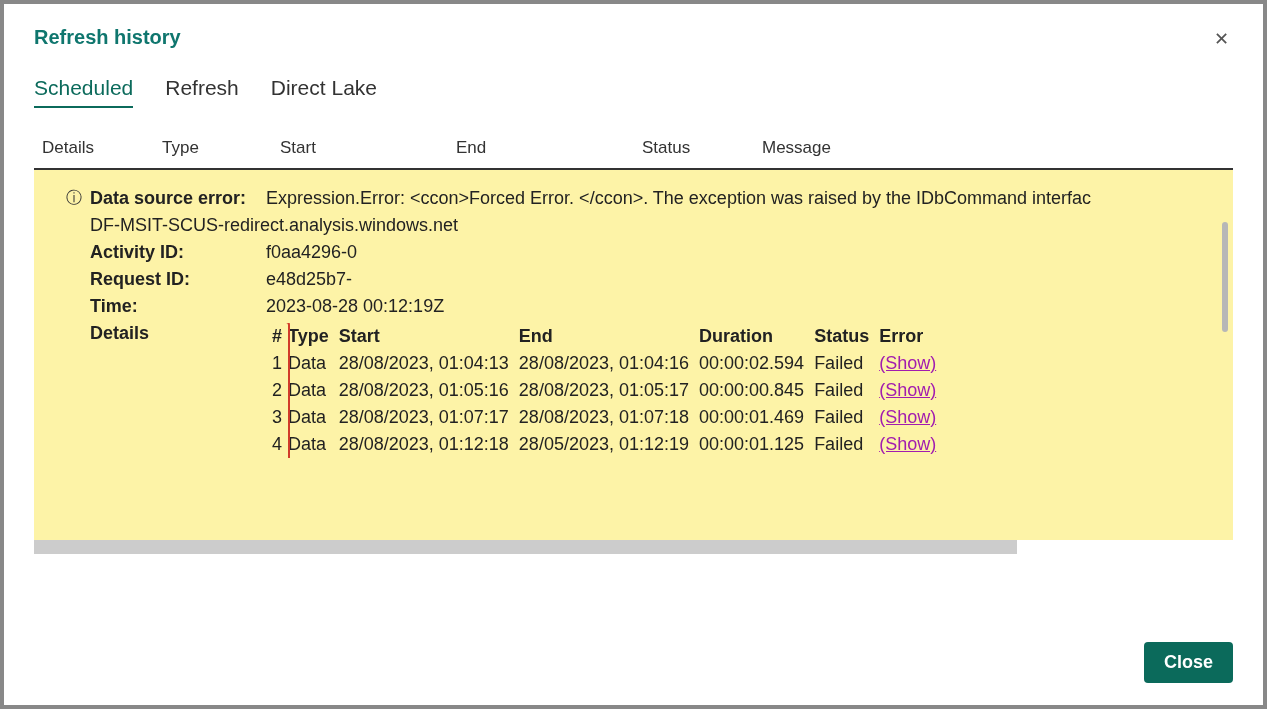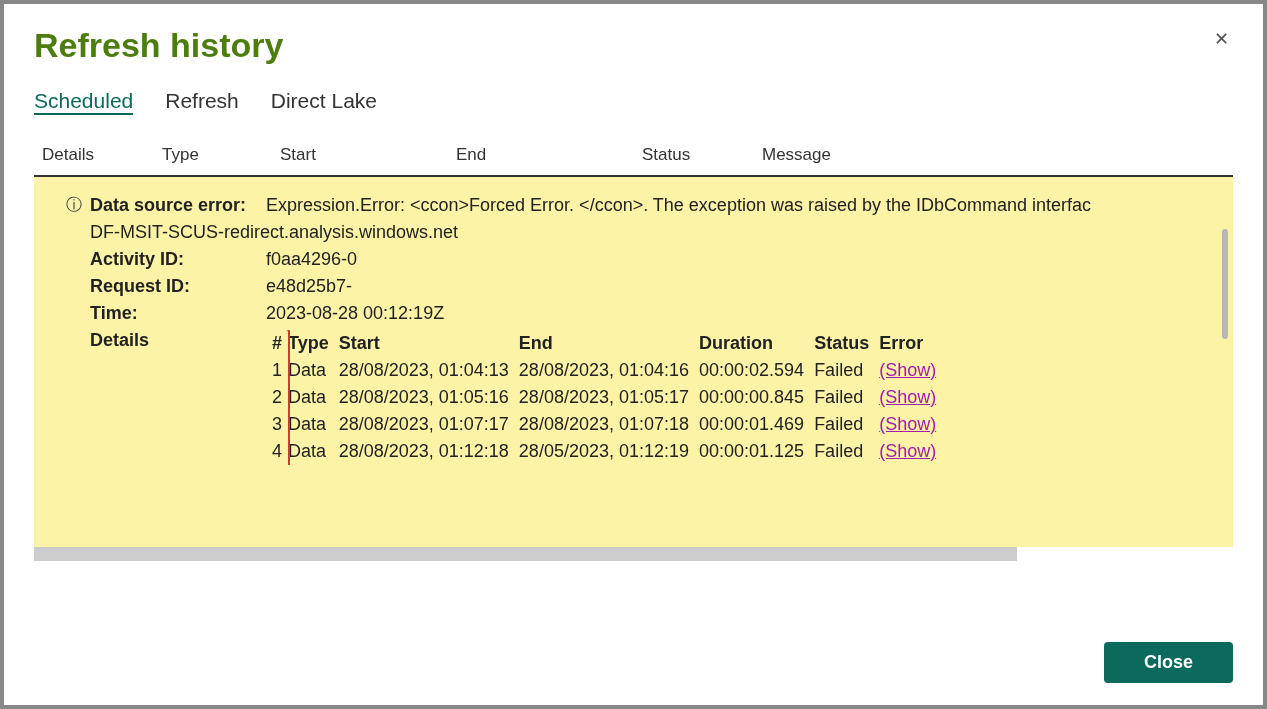--- a/index.html
+++ b/index.html
@@ -18,40 +18,41 @@
     display: flex;
     flex-direction: column;
   }
   .dialog-header {
     display: flex;
     justify-content: space-between;
     align-items: flex-start;
     margin-bottom: 24px;
   }
   .dialog-title {
-    font-size: 34px;
+    font-size: 20px;
     font-weight: 600;
-    color: #4d7c0f;
+    color: #0f766e;
     margin: 0;
   }
   .close-x {
     font-size: 18px;
     color: #555;
     cursor: pointer;
     line-height: 1;
     padding: 4px;
   }
   .tabs {
     display: flex;
     gap: 32px;
     margin-bottom: 30px;
   }
   .tab {
     font-size: 21px;
     color: #333;
+    padding-bottom: 6px;
     cursor: pointer;
   }
   .tab.active {
     color: #0b6a5b;
     border-bottom: 2px solid #0b6a5b;
   }
   .col-headers {
     display: flex;
     font-size: 17px;
     color: #333;
@@ -149,21 +150,21 @@
     margin-top: auto;
     padding-top: 20px;
   }
   .close-btn {
     background: #0b6a5b;
     color: #fff;
     border: none;
     border-radius: 4px;
     font-size: 18px;
     font-weight: 600;
-    padding: 10px 40px;
+    padding: 10px 20px;
     cursor: pointer;
   }
 </style>
 </head>
 <body>
 
 <div class="dialog">
 
   <div class="dialog-header">
     <h1 class="dialog-title">Refresh history</h1>

